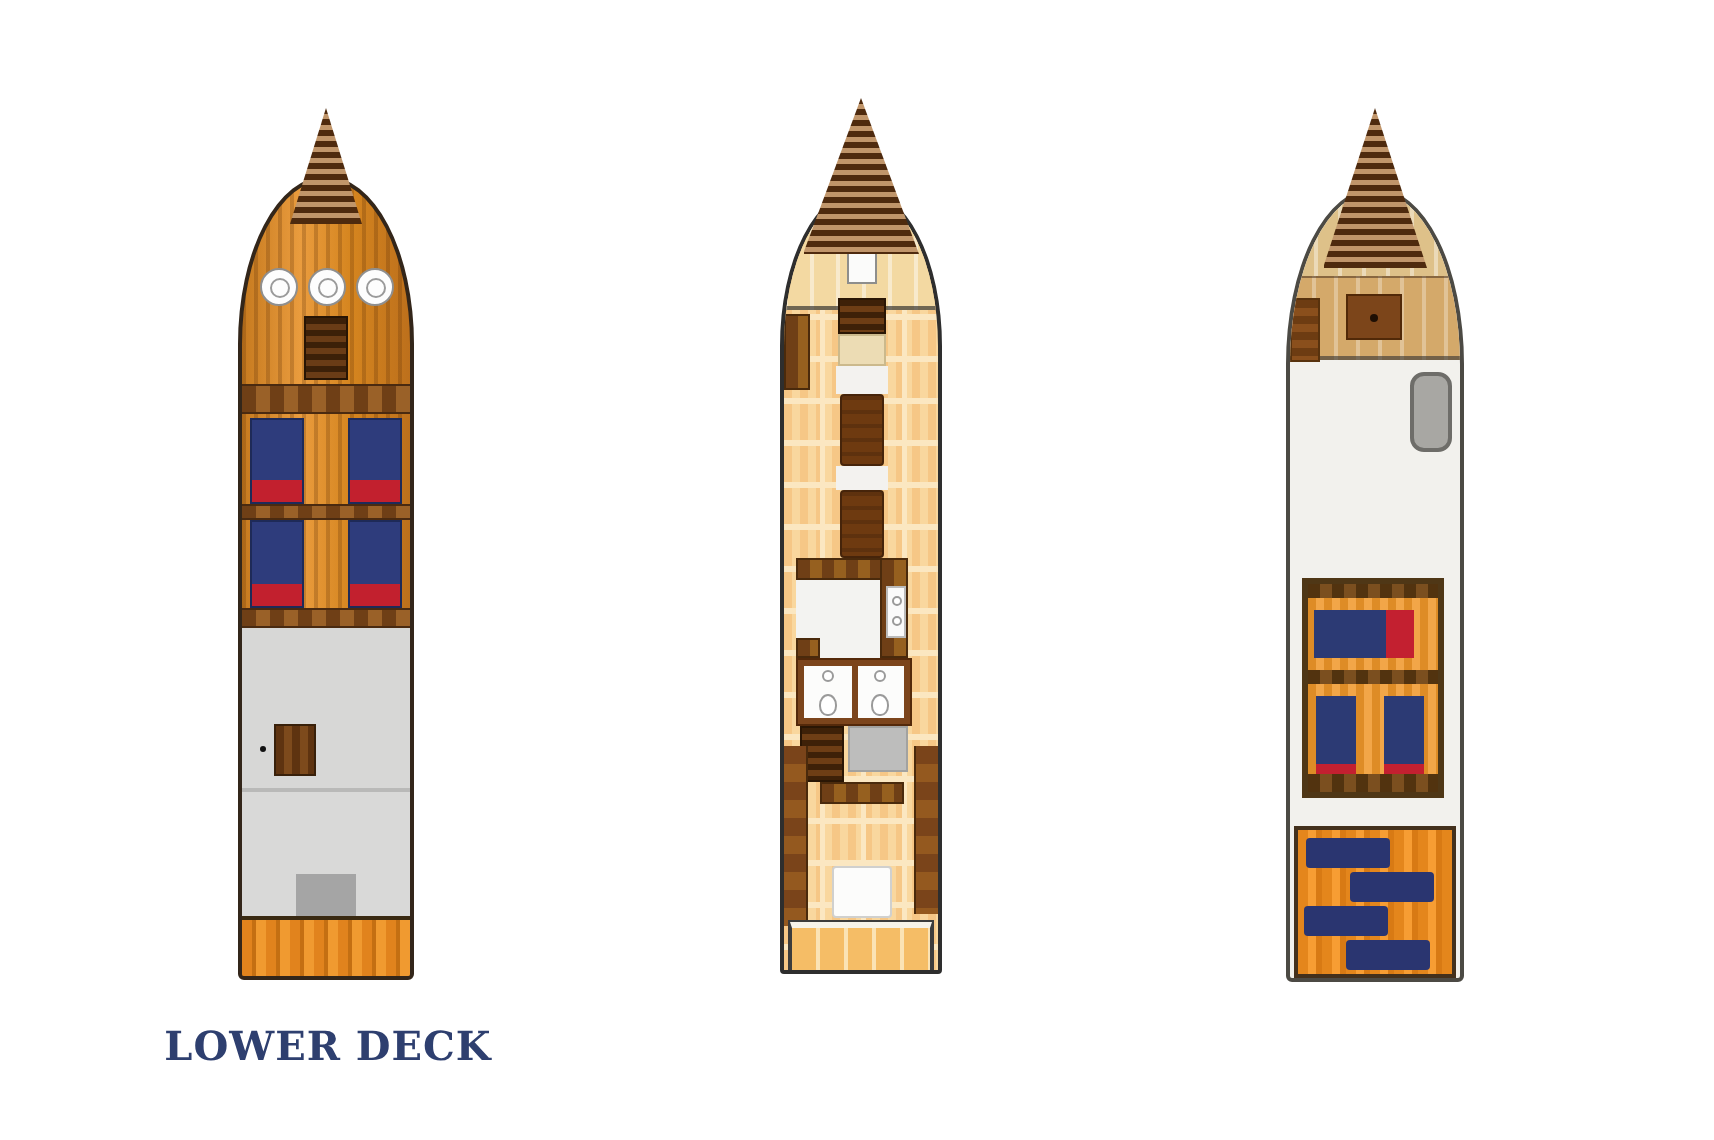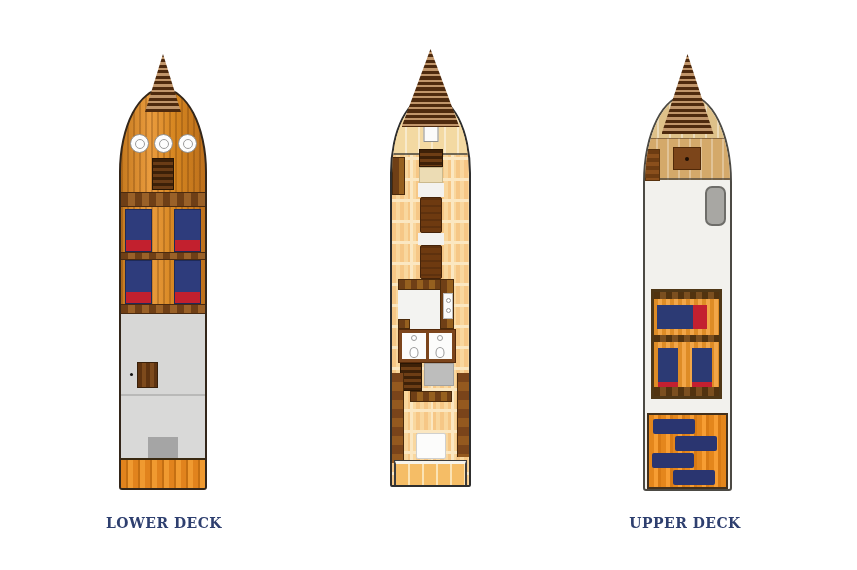--- a/index.html
+++ b/index.html
@@ -119,21 +119,21 @@
   .p-mat-v { top:56px; width:20px; height:46px; }
   .p-mat-vl { left:4px; } .p-mat-vr { left:38px; }
   .p-mat-v .mat-red { position:absolute; left:0; right:0; bottom:0; height:12px; background:#c32030; }
   .stern-upper { position:absolute; left:2px; right:2px; top:317px; height:76px; border:2px solid #43301c;
     background:repeating-linear-gradient(90deg,#e4861c 0 5px,#f79d33 5px 9px,#d87a14 9px 12px); }
   .sun-mat { position:absolute; width:42px; height:15px; background:#2a3570; border-radius:2px; }
   .sm1 { left:4px; top:4px; } .sm2 { left:26px; top:21px; } .sm3 { left:3px; top:38px; } .sm4 { left:24px; top:55px; }
 
   
   .deck-label { position:absolute; top:508px; width:200px; height:30px; line-height:30px; text-align:center;
-    font-family:"DejaVu Serif","Liberation Serif",serif; font-weight:700; font-size:14px; letter-spacing:.5px; color:#2e3f6f; }
+    font-family:"DejaVu Serif","Liberation Serif",serif; font-weight:700; font-size:20px; letter-spacing:.5px; color:#2e3f6f; }
   .label-lower { left:64px; } .label-main { left:327px; } .label-upper { left:585px; }
 </style>
 </head>
 <body>
 
 <div class="scene">
 
   <div class="boat boat-lower">
     <div class="hull hull-lower">
       <div class="portholes">
@@ -241,15 +241,14 @@
         <div class="sun-mat sm1"></div>
         <div class="sun-mat sm2"></div>
         <div class="sun-mat sm3"></div>
         <div class="sun-mat sm4"></div>
       </div>
     </div>
     <div class="bow-net"></div>
   </div>
 
   <div class="deck-label label-lower">LOWER DECK</div>
-  <div class="deck-label label-upper">UPPER DECK</div>
 
 </div>
 
 </body></html>

